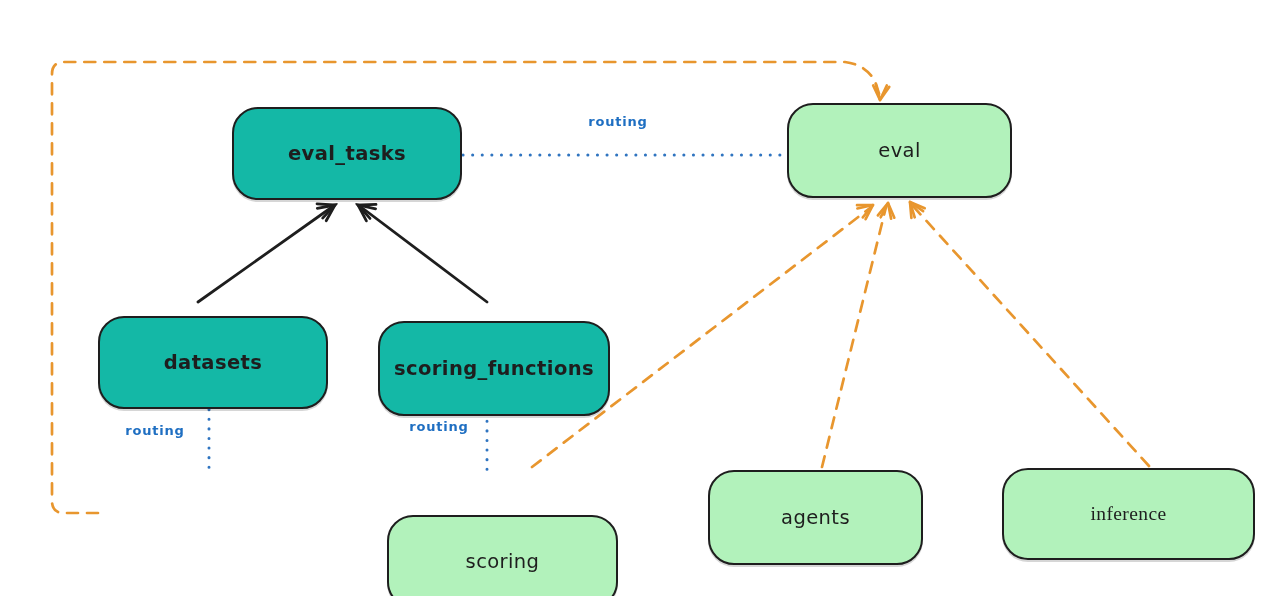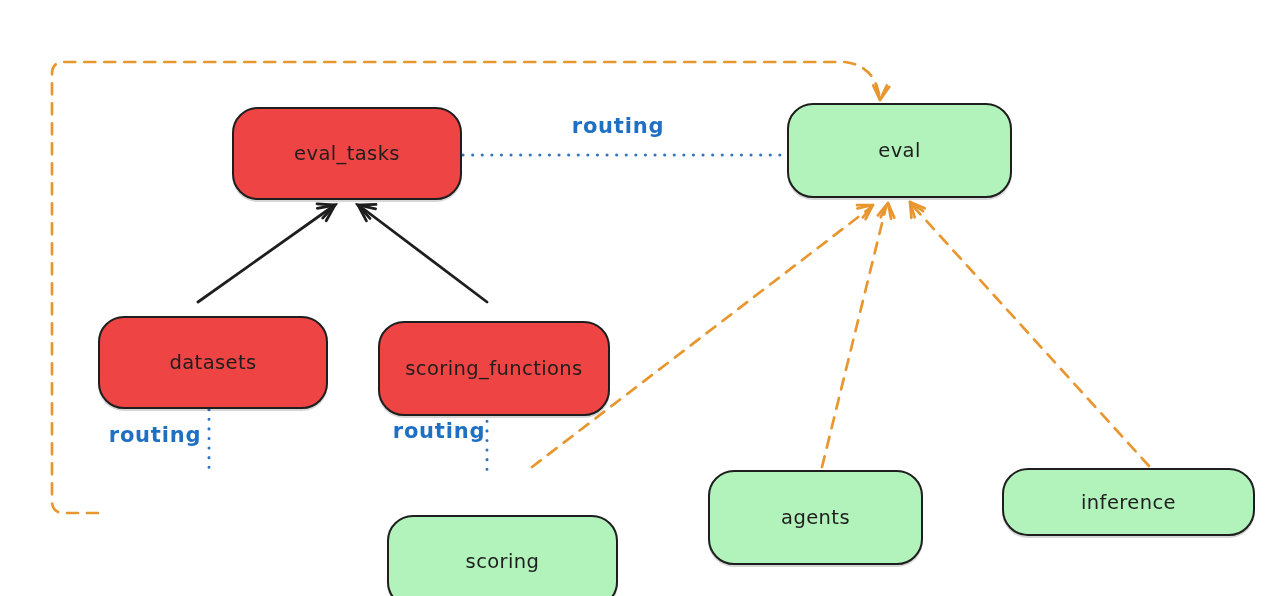--- a/index.html
+++ b/index.html
@@ -28,38 +28,38 @@
     border: 2.4px solid #1e1e1e;
     border-radius: 26px;
     display: flex;
     align-items: center;
     justify-content: center;
     color: #1e1e1e;
     font-size: 19.5px;
     letter-spacing: 0.4px;
     box-shadow: 0 2px 0 rgba(30,30,30,0.18);
   }
-  .node.blue  { background: #ef4444; }
+  .node.blue  { background: #14b8a6; font-weight: bold; }
   .node.green { background: #b2f2bb; }
 
   .n-eval-tasks        { left: 232px;  top: 107px; width: 230px; height: 93px; }
   .n-datasets          { left: 98px;   top: 316px; width: 230px; height: 93px; }
   .n-scoring-functions { left: 378px;  top: 305px; width: 232px; height: 95px; margin-top: 16px; }
   .n-eval              { left: 787px;  top: 103px; width: 225px; height: 95px; }
   .n-datasetio         { left: 97px;   top: 477px; width: 226px; height: 91px; }
   .n-scoring           { left: 387px;  top: 472px; width: 231px; height: 93px; margin-top: 43px; }
   .n-agents            { left: 708px;  top: 470px; width: 215px; height: 95px; }
-  .n-inference         { left: 1002px; top: 468px; width: 253px; height: 68px; }
+  .n-inference         { left: 1002px; top: 468px; width: 253px; height: 92px; font-family: Liberation Serif, serif; }
 
   .routing-label {
     position: absolute;
     width: 110px;
     text-align: center;
     color: #1f6fc2;
-    font-size: 21px;
+    font-size: 13px;
     font-weight: 600;
     letter-spacing: 0.8px;
   }
   .rl-1 { left: 563px; top: 114px; }
   .rl-2 { left: 100px; top: 423px; }
   .rl-3 { left: 384px; top: 419px; }
 
   svg .black-line  { stroke: #1e1e1e; stroke-width: 2.8; fill: none; stroke-linecap: round; }
   svg .orange-dash { stroke: #e8962e; stroke-width: 2.7; fill: none; stroke-linecap: round; stroke-dasharray: 11 9; }
   svg .orange-head { stroke: #e8962e; stroke-width: 2.7; fill: none; stroke-linecap: round; stroke-linejoin: round; }

